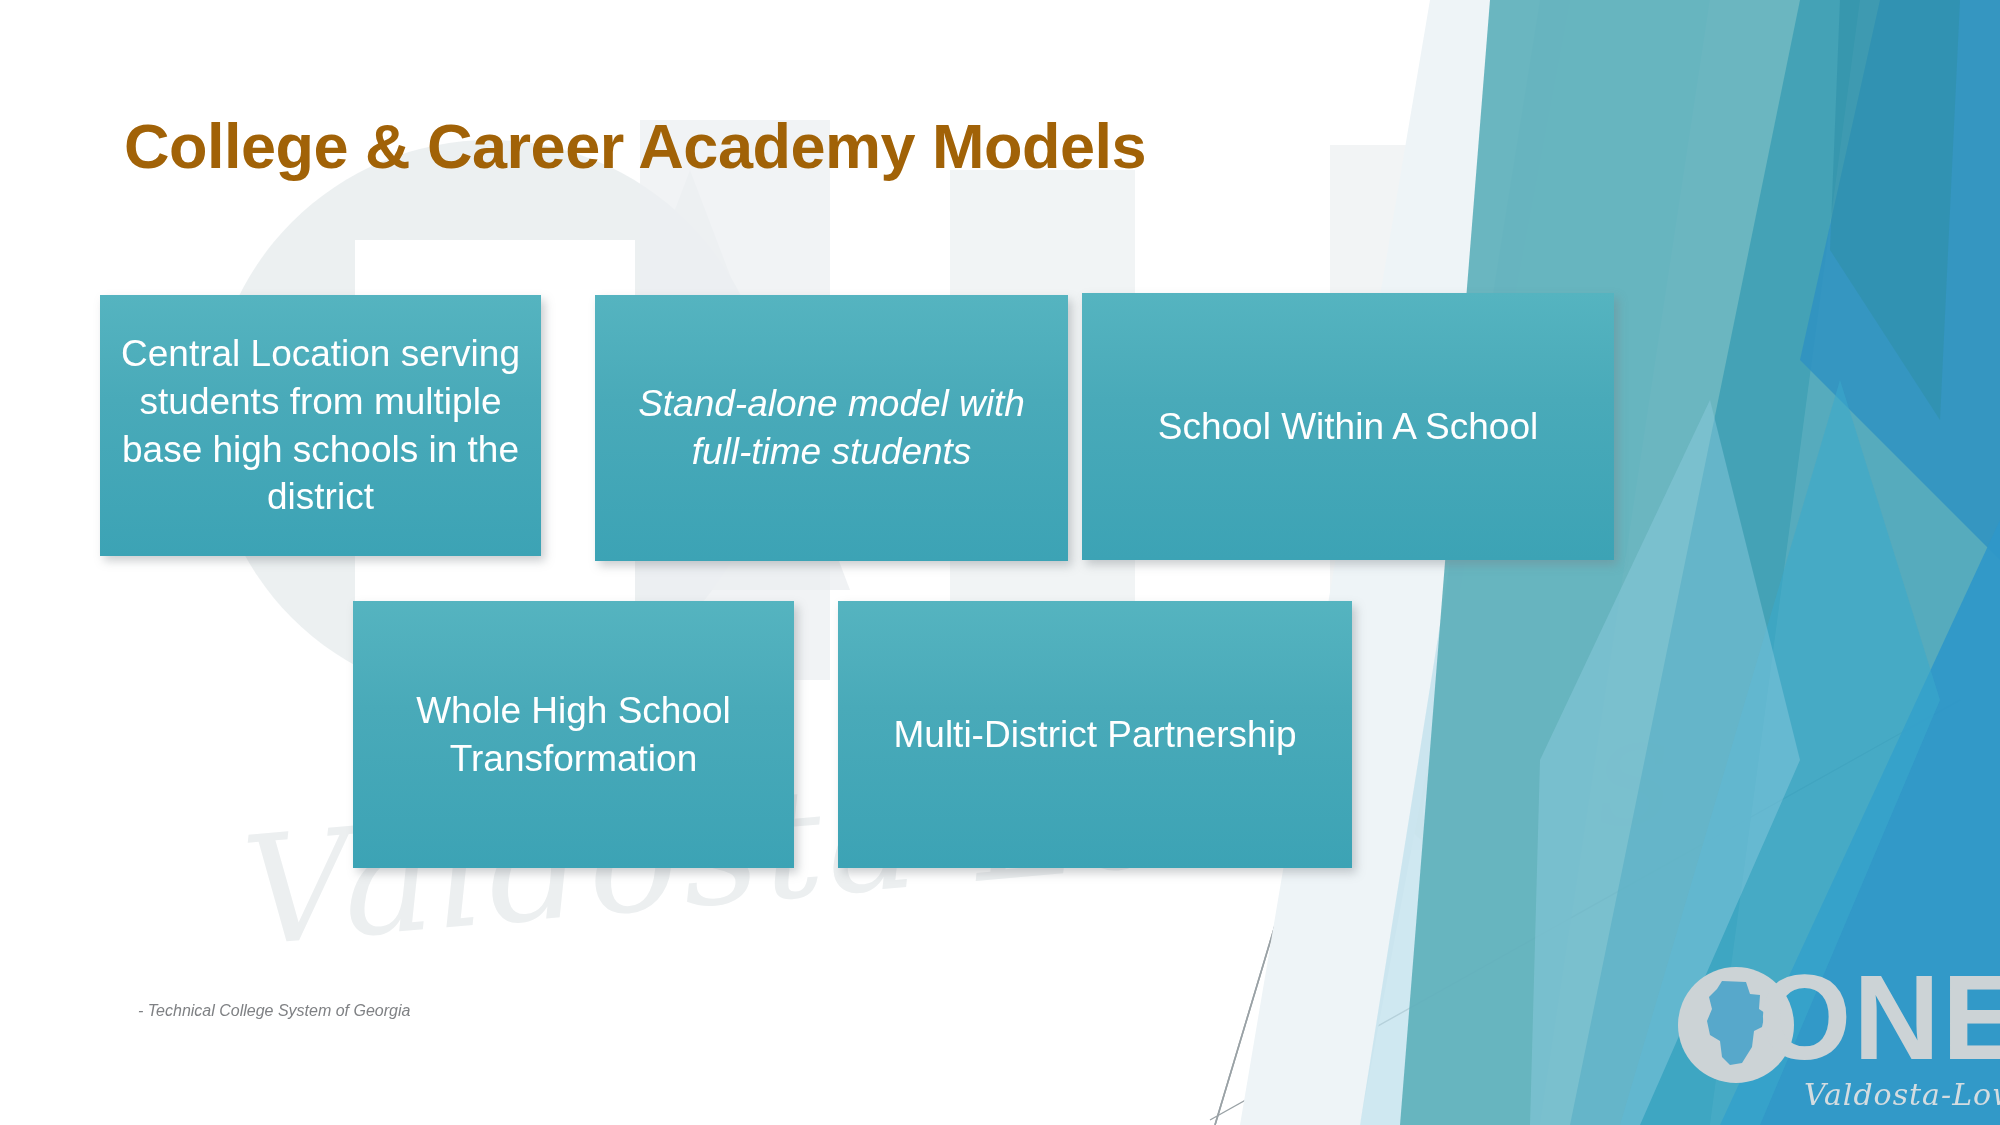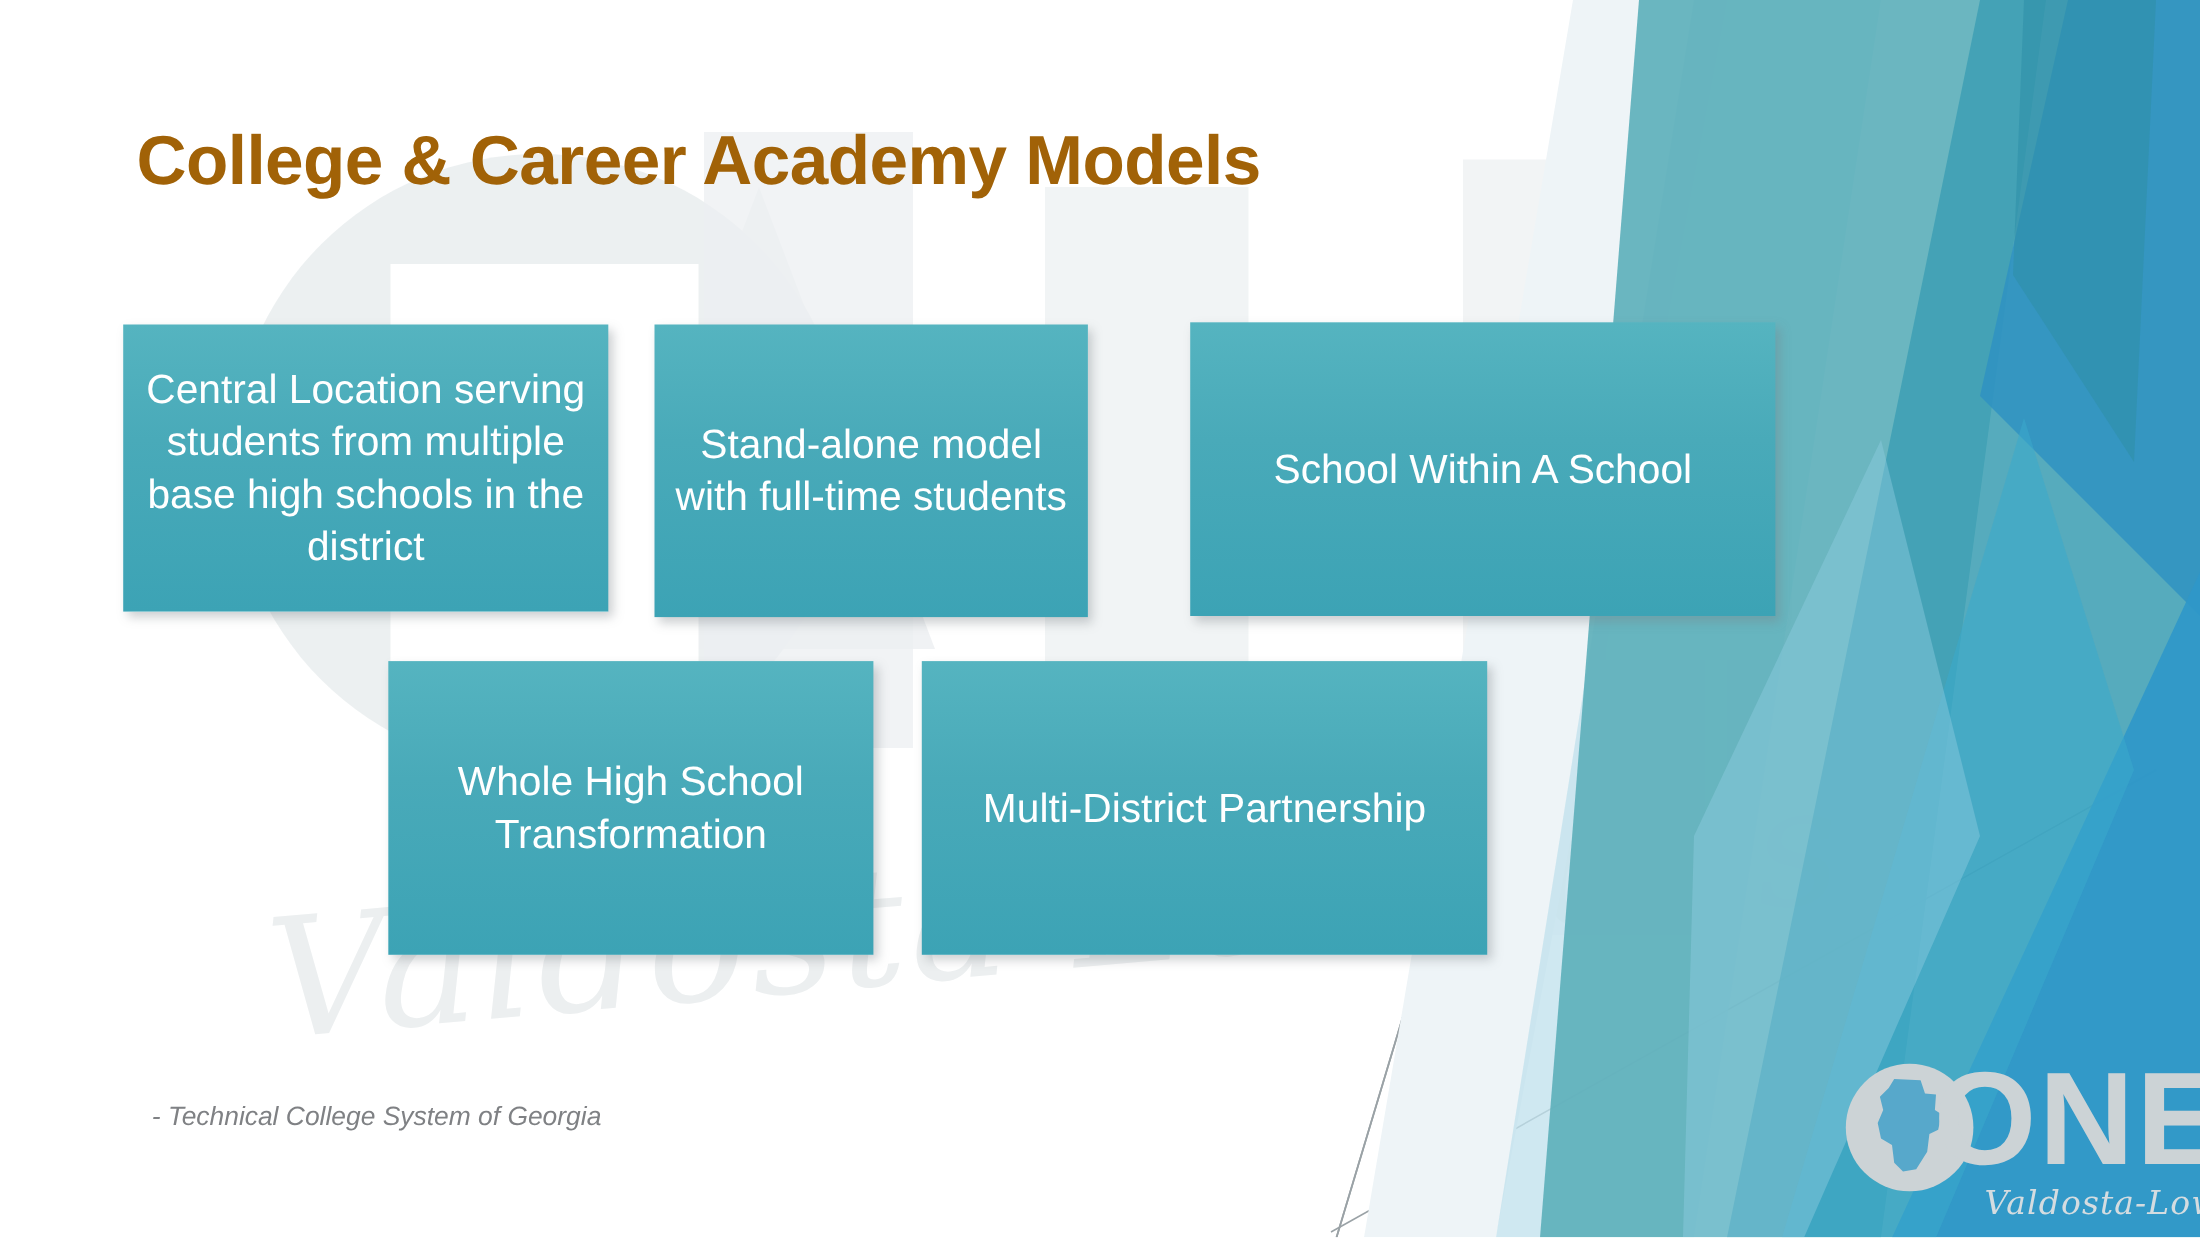--- a/index.html
+++ b/index.html
@@ -64,32 +64,32 @@
   
   .box {
     position:absolute;
     background:linear-gradient(180deg,#55b4c0 0%,#49aab9 40%,#3ca3b5 100%);
     box-shadow:4px 5px 9px rgba(120,130,135,.38);
     display:flex; align-items:center; justify-content:center;
     text-align:center; color:#ffffff;
     font-size:37px; line-height:1.29; font-weight:400;
     padding:6px 14px;
   }
-  #box-0 { left:112px;  top:295px; width:441px; height:261px;align-items:center; }
-  #box-1 { left:595px;  top:295px; width:394px; height:266px; }
+  #box-0 { left:100px;  top:295px; width:441px; height:261px;align-items:center; }
+  #box-1 { left:595px;  top:295px; width:473px; height:266px;font-style:italic; }
   #box-2 { left:1082px; top:293px; width:532px; height:267px; }
   #box-3 { left:353px;  top:601px; width:441px; height:267px; }
   #box-4 { left:838px;  top:601px; width:514px; height:267px; }
 
   .box .inner { width:100%; }
 
   
   .attrib {
     position:absolute; left:138px; top:1002px;
-    font-size:24px; font-style:italic; color:#7f8184;
+    font-size:16px; font-style:italic; color:#7f8184;
     font-family:"Liberation Sans", sans-serif;
     white-space:nowrap;
   }
 
   
   .logo { position:absolute; left:1676px; top:957px; width:310px; height:160px; }
   .logo-word {
     position:absolute; left:82px; top:0;
     font-size:120px; font-weight:bold; color:#ccd3d6;
     letter-spacing:2px; line-height:1;

